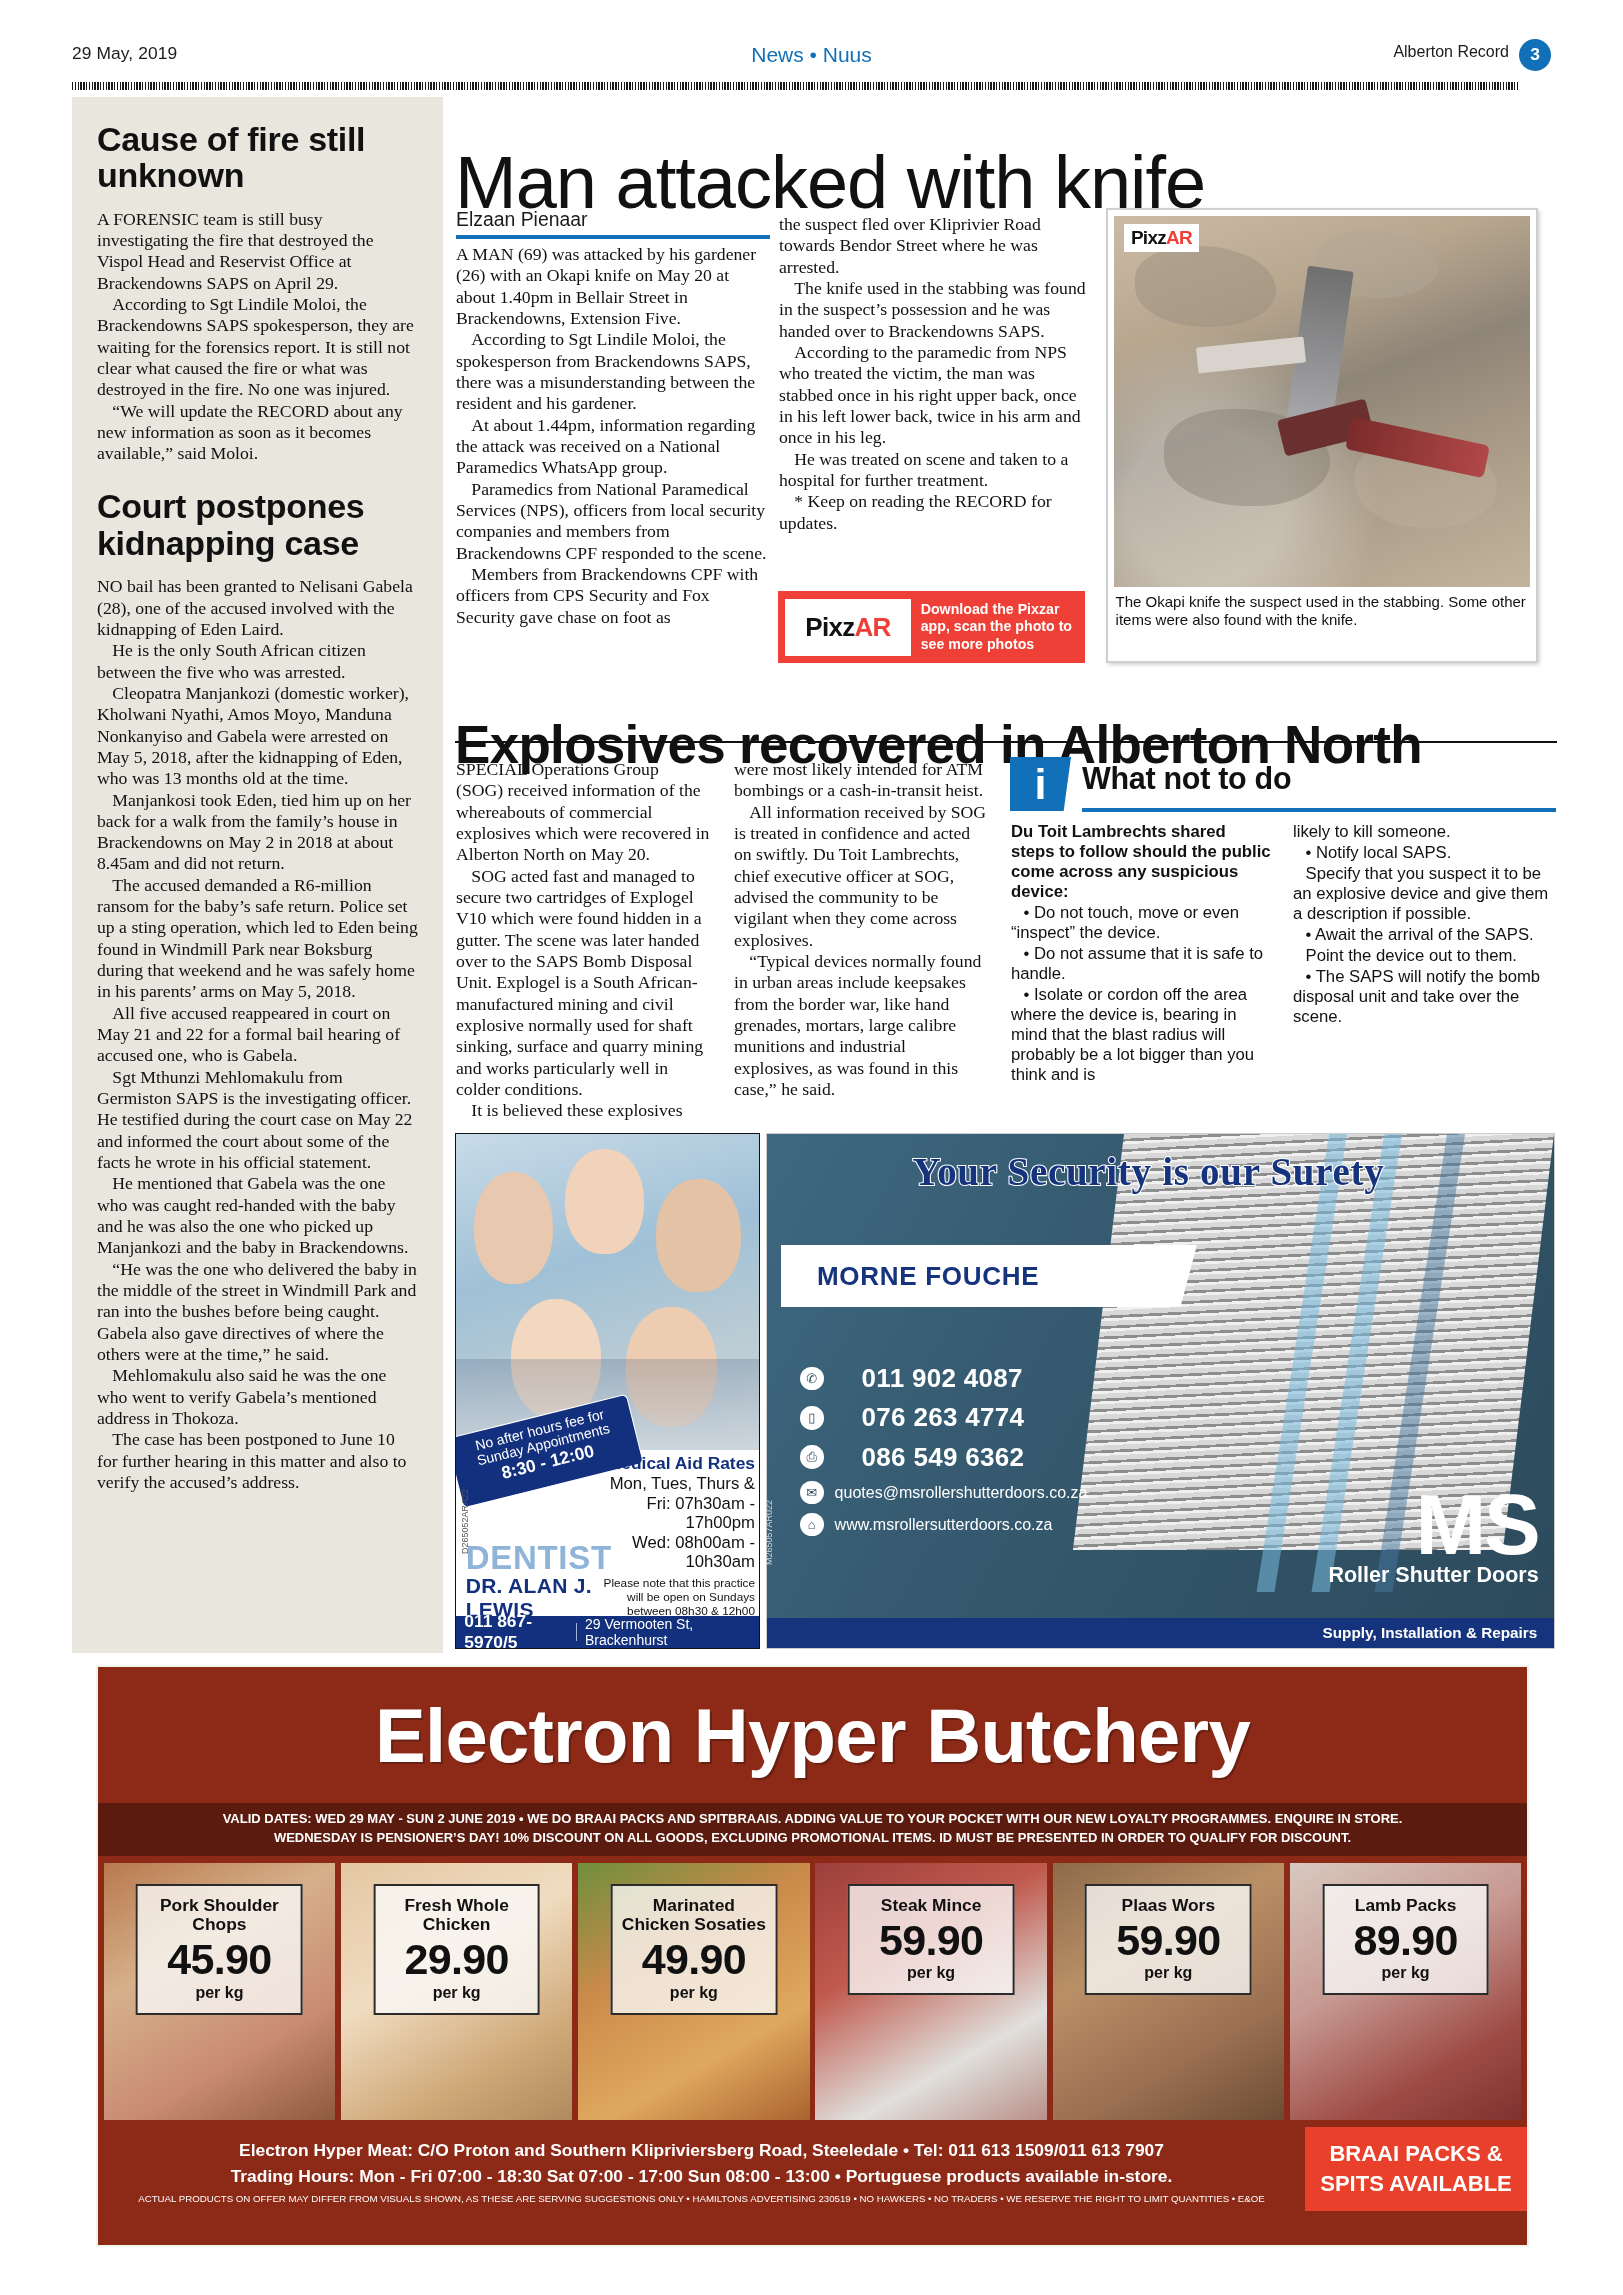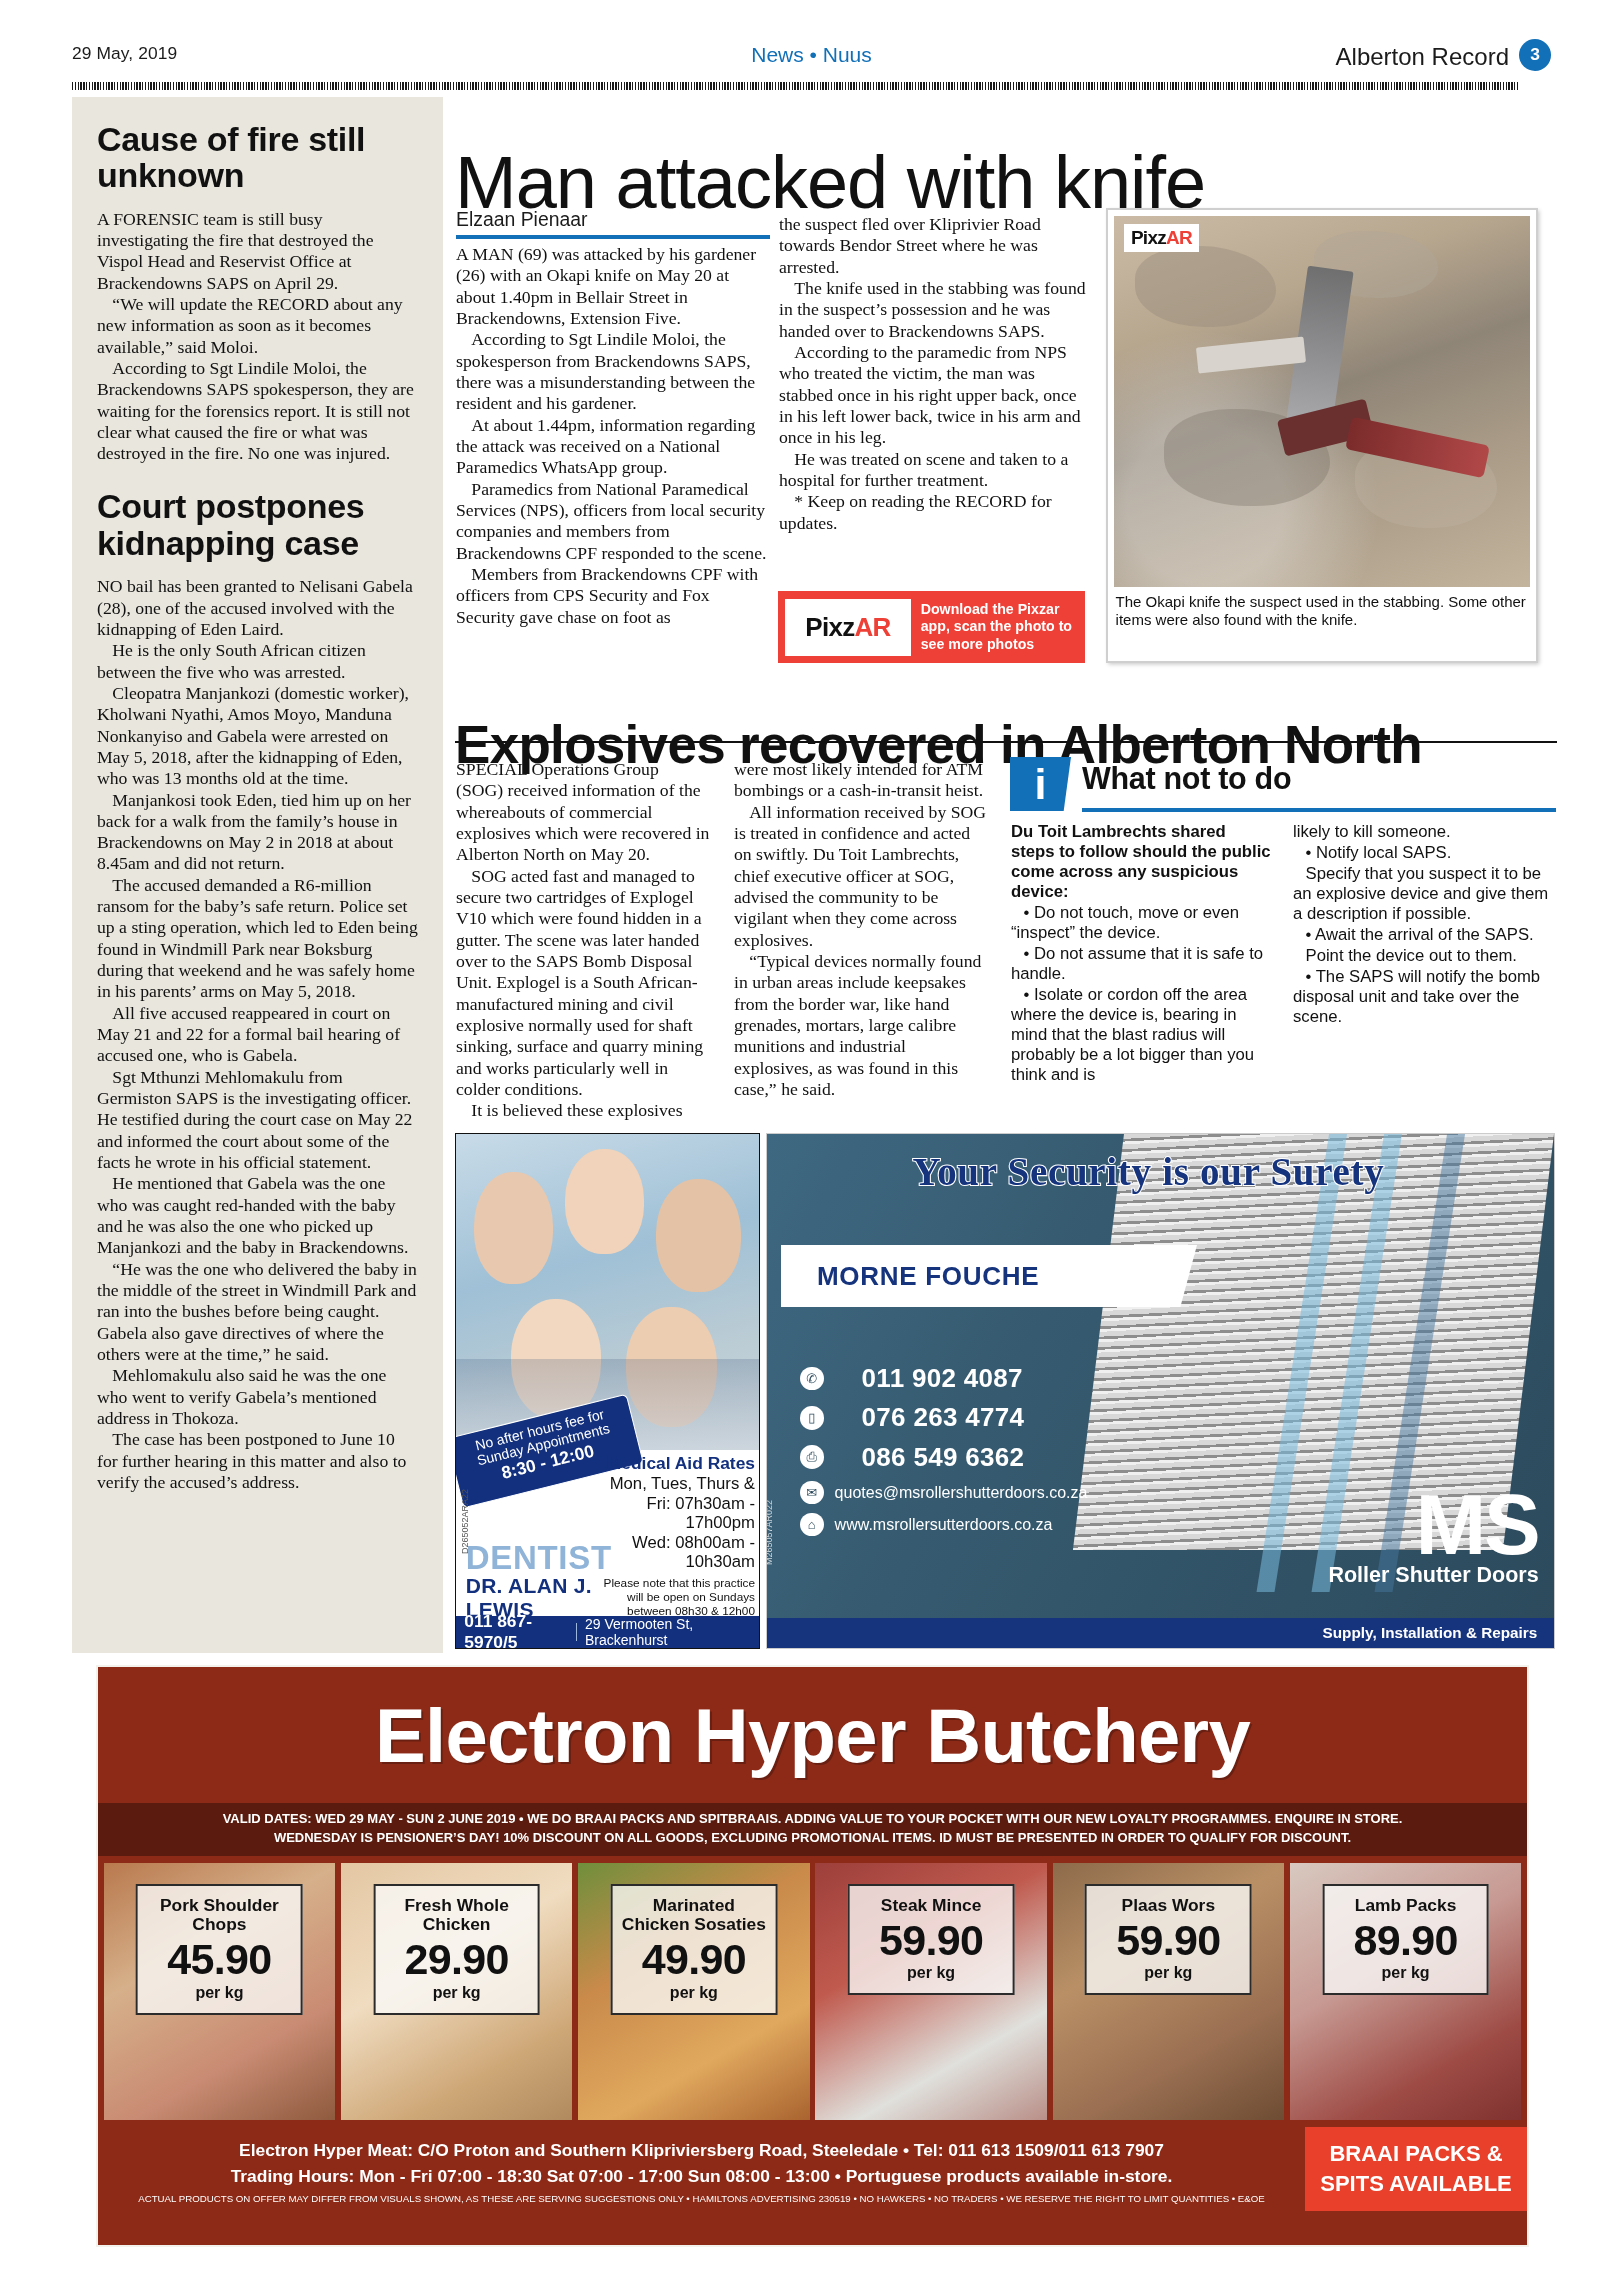--- a/index.html
+++ b/index.html
@@ -10,21 +10,21 @@
     font-family:"Liberation Serif", serif;
     color:#111;
     position:relative;
     overflow:hidden;
   }
 
   
   .masthead { position:absolute; left:72px; top:43px; width:1479px; height:32px; }
   .mh-date { position:absolute; left:0; top:0; font-family:"Liberation Sans", sans-serif; font-size:17.4px; color:#1b1b1b; letter-spacing:0.1px;}
   .mh-center { position:absolute; left:0; right:0; top:0; text-align:center; font-family:"Liberation Sans", sans-serif; font-size:21px; color:#1170b8; }
-  .mh-right { position:absolute; right:42px; top:0; font-family:"Liberation Sans", sans-serif; font-size:24px; color:#1b1b1b;text-align:center; }
+  .mh-right { position:absolute; right:42px; top:0; font-family:"Liberation Sans", sans-serif; font-size:16px; color:#1b1b1b;text-align:center; }
   .mh-pagenum {
     position:absolute; right:0; top:-4.2px; width:32px; height:32px; border-radius:50%;
     background:#1170b8; color:#fff; font-family:"Liberation Sans", sans-serif; font-weight:bold;
     font-size:17.4px; display:flex; align-items:center; justify-content:center;
   }
   .mh-rule { position:absolute; left:72px; top:82px; width:1447px; height:7.6px;
     background:repeating-linear-gradient(90deg,#1a1a1a 0 1.4px,#ffffff 1.4px 2.8px); }
 
   
   .leftcol {
@@ -257,22 +257,22 @@
   <div class="mh-center">News • Nuus</div>
   <div class="mh-right">Alberton Record</div>
   <div class="mh-pagenum">3</div>
 </div>
 <div class="mh-rule"></div>
 
 <div class="leftcol">
   <h2 class="lc-head">Cause of fire still unknown</h2>
   <div class="lc-body">
     <p class="first">A FORENSIC team is still busy investigating the fire that destroyed the Vispol Head and Reservist Office at Brackendowns SAPS on April 29.</p>
+    <p>According to Sgt Lindile Moloi, the Brackendowns SAPS spokesperson, they are waiting for the forensics report. It is still not clear what caused the fire or what was destroyed in the fire. No one was injured.</p>
     <p>“We will update the RECORD about any new information as soon as it becomes available,” said Moloi.</p>
-    <p>According to Sgt Lindile Moloi, the Brackendowns SAPS spokesperson, they are waiting for the forensics report. It is still not clear what caused the fire or what was destroyed in the fire. No one was injured.</p>
   </div>
 
   <h2 class="lc-head second">Court postpones kidnapping case</h2>
   <div class="lc-body">
     <p class="first">NO bail has been granted to Nelisani Gabela (28), one of the accused involved with the kidnapping of Eden Laird.</p>
     <p>He is the only South African citizen between the five who was arrested.</p>
     <p>Cleopatra Manjankozi (domestic worker), Kholwani Nyathi, Amos Moyo, Manduna Nonkanyiso and Gabela were arrested on May 5, 2018, after the kidnapping of Eden, who was 13 months old at the time.</p>
     <p>Manjankosi took Eden, tied him up on her back for a walk from the family’s house in Brackendowns on May 2 in 2018 at about 8.45am and did not return.</p>
     <p>The accused demanded a R6-million ransom for the baby’s safe return. Police set up a sting operation, which led to Eden being found in Windmill Park near Boksburg during that weekend and he was safely home in his parents’ arms on May 5, 2018.</p>
     <p>All five accused reappeared in court on May 21 and 22 for a formal bail hearing of accused one, who is Gabela.</p>

